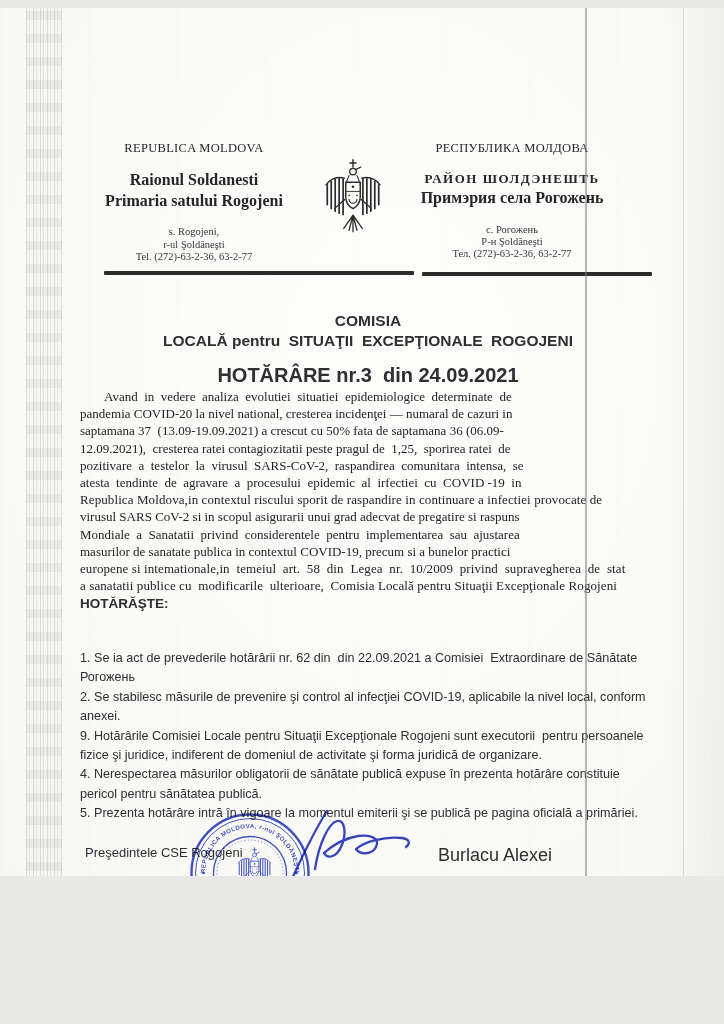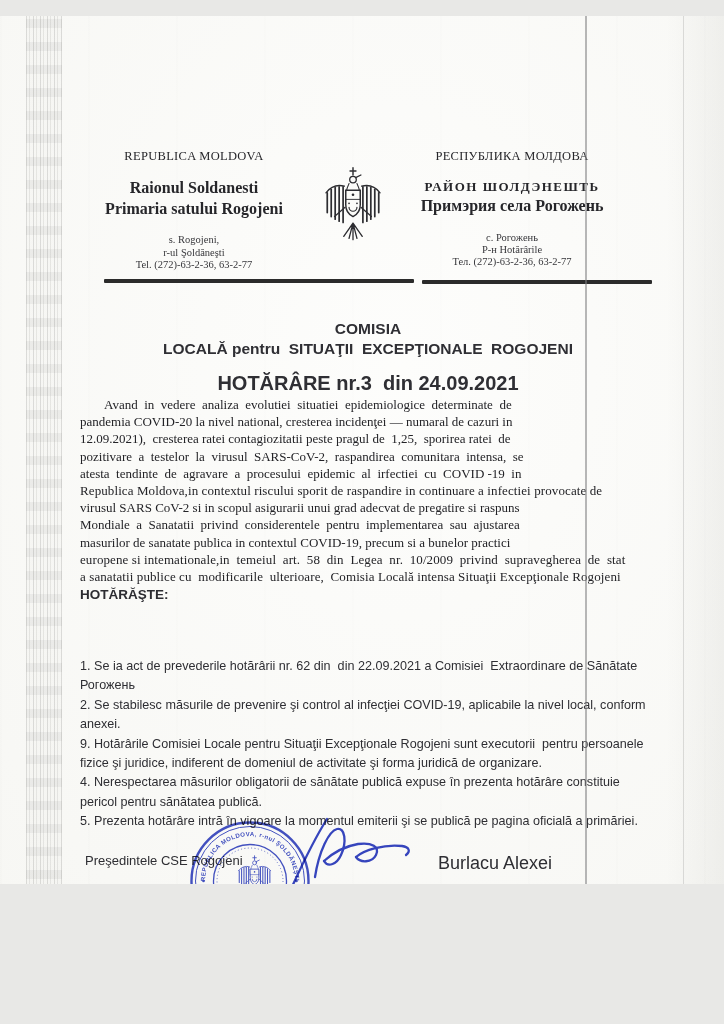--- a/index.html
+++ b/index.html
@@ -1,17 +1,17 @@
 <!DOCTYPE html>
 <html><head>
 <meta charset="utf-8">
 <style>
   html,body{margin:0;padding:0;background:#e8e8e6;}
   .page{
-    position:relative;width:724px;height:868px;margin:16px auto;
+    position:relative;width:724px;height:868px;margin:8px auto;
     background:
       radial-gradient(ellipse at 55% 40%, rgba(255,255,255,0.5), rgba(230,230,226,0.18)),
       repeating-linear-gradient(90deg, rgba(205,205,200,0.05) 0 2px, rgba(255,255,255,0) 2px 88px),
       #fbfbf8;
     overflow:hidden;
     font-family:"Liberation Serif", serif;
     color:var(--ink,#26262a);
   }
   .abs{position:absolute;}
   .ctr{text-align:center;}
@@ -119,48 +119,49 @@
   <svg class="abs" style="left:320px;top:150px;color:#2d2d31;" width="66" height="80" viewBox="0 0 100 120">
     <use href="#coat"></use>
   </svg>
 
   <div class="abs hdr-block ctr serif" style="left:406px;top:133px;">
     <div class="hdr-country">РЕСПУБЛИКА МОЛДОВА</div>
     <div class="hdr-org1 ru">РАЙОН  ШОЛДЭНЕШТЬ</div>
     <div class="hdr-org2">Примэрия села Рогожень</div>
     <div class="hdr-addr">
       <div>с. Рогожень</div>
-      <div>Р-н Hotărârile</div>
+      <div>Р-н Şoldăneşti</div>
       <div>Тел. (272)-63-2-36,  63-2-77</div>
     </div>
   </div>
 
   <div class="rule" style="left:104px;top:263px;width:310px;"></div>
   <div class="rule" style="left:422px;top:264px;width:230px;height:3.5px;"></div>
 
   <div class="abs title-block">
     <div class="title-line">COMISIA</div>
     <div class="title-line">LOCALĂ pentru  SITUAŢII  EXCEPŢIONALE  ROGOJENI</div>
     <div class="title-line decision">HOTĂRÂRE nr.3  din 24.09.2021</div>
   </div>
 
   <div class="abs preamble">
     <div>
 
     <div class="line indent">Avand  in  vedere  analiza  evolutiei  situatiei  epidemiologice  determinate  de</div>
         <div class="line">pandemia COVID-20 la nivel national, cresterea incidenţei — numaral de cazuri in</div>
+        <div class="line">saptamana 37  (13.09-19.09.2021) a crescut cu 50% fata de saptamana 36 (06.09-</div>
         <div class="line">12.09.2021),  cresterea ratei contagiozitatii peste pragul de  1,25,  sporirea ratei  de</div>
         <div class="line">pozitivare  a  testelor  la  virusul  SARS-CoV-2,  raspandirea  comunitara  intensa,  se</div>
         <div class="line">atesta  tendinte  de  agravare  a  procesului  epidemic  al  irfectiei  cu  COVID -19  in</div>
         <div class="line wide">Republica Moldova,in contextul riscului sporit de raspandire in continuare a infectiei provocate de</div>
         <div class="line">virusul SARS CoV-2 si in scopul asigurarii unui grad adecvat de pregatire si raspuns</div>
         <div class="line">Mondiale  a  Sanatatii  privind  considerentele  pentru  implementarea  sau  ajustarea</div>
         <div class="line">masurilor de sanatate publica in contextul COVID-19, precum si a bunelor practici</div>
         <div class="line wide">europene si intemationale,in  temeiul  art.  58  din  Legea  nr.  10/2009  privind  supravegherea  de  stat</div>
-        <div class="line wide">a sanatatii publice cu  modificarile  ulterioare,  Comisia Locală intensa Situaţii Excepţionale Rogojeni</div>
+        <div class="line wide">a sanatatii publice cu  modificarile  ulterioare,  Comisia Locală pentru Situaţii Excepţionale Rogojeni</div>
       </div>
     <div class="resolution">HOTĂRĂŞTE:</div>
   </div>
 
   <div class="abs items">
     <div>
 
     <div class="line">1. Se ia act de prevederile hotărârii nr. 62 din  din 22.09.2021 a Comisiei  Extraordinare de Sănătate</div>
         <div class="line">Рогожень</div>
         <div class="line">2. Se stabilesc măsurile de prevenire şi control al infecţiei COVID-19, aplicabile la nivel local, conform</div>

